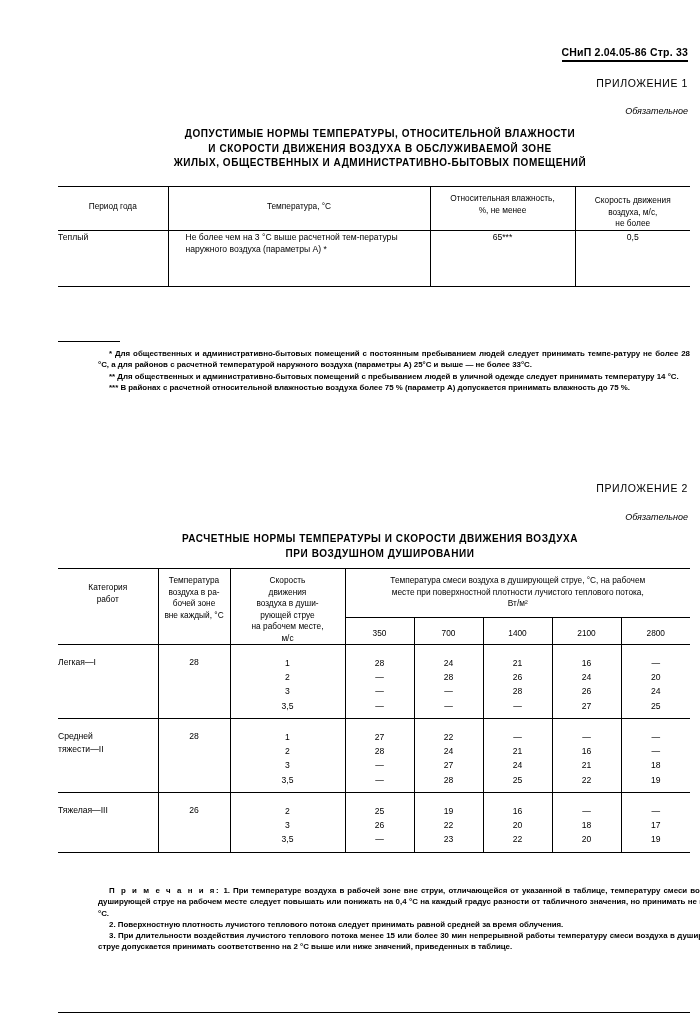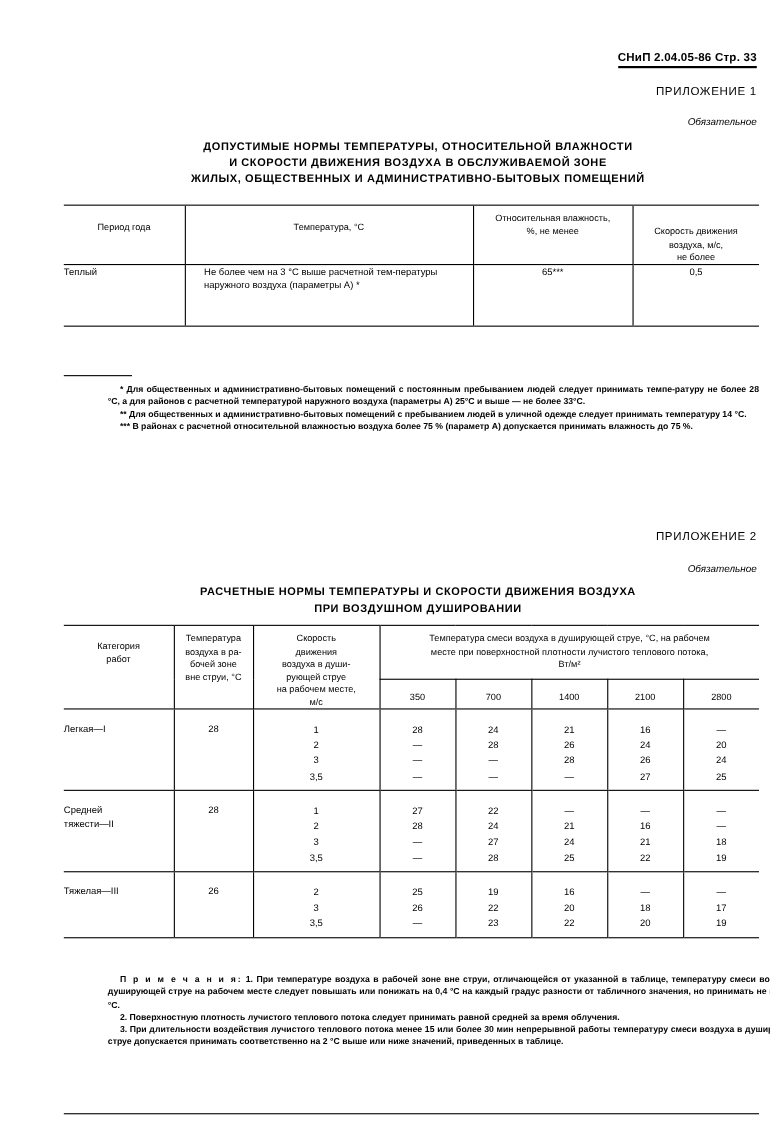--- a/index.html
+++ b/index.html
@@ -144,21 +144,21 @@
         <col style="width:115px">
       </colgroup>
       <tbody>
         <tr>
           <td class="hcell bt bb" style="padding-top:14px;">Период года</td>
           <td class="hcell bt bb bl" style="padding-top:14px;">Температура, °С</td>
           <td class="hcell bt bb bl" style="padding-top:6px;">
             <div>Относительная влажность,</div>
             <div>%, не менее</div>
           </td>
-          <td class="hcell bt bb bl" style="padding-top:18px;">
+          <td class="hcell bt bb bl" style="padding-top:8px;">
             <div>Скорость движения</div>
             <div>воздуха, м/с,</div>
             <div>не более</div>
           </td>
         </tr>
 
         <tr>
           <td class="dcell lft bb" style="height:55px;">Теплый</td>
           <td class="dcell lft bb bl" style="padding-left:17px; padding-right:12px;">Не более чем на 3 °С выше расчетной тем-пературы наружного воздуха  (параметры А) *</td>
           <td class="dcell ctr bb bl">65***</td>
@@ -201,21 +201,21 @@
       <tbody>
         <tr>
           <td class="hcell bt" rowspan="2" style="padding-top:13px;">
             <div>Категория</div>
             <div>работ</div>
           </td>
           <td class="hcell bt bl" rowspan="2" style="padding-top:6px;">
             <div>Температура</div>
             <div>воздуха в ра-</div>
             <div>бочей зоне</div>
-            <div>вне струи, °С</div>
+            <div>вне каждый, °С</div>
           </td>
           <td class="hcell bt bl" rowspan="2" style="padding-top:6px;">
             <div>Скорость</div>
             <div>движения</div>
             <div>воздуха в души-</div>
             <div>рующей струе</div>
             <div>на рабочем месте,</div>
             <div>м/с</div>
           </td>
           <td class="hcell bt bb bl" colspan="5" style="padding-top:6px;">

